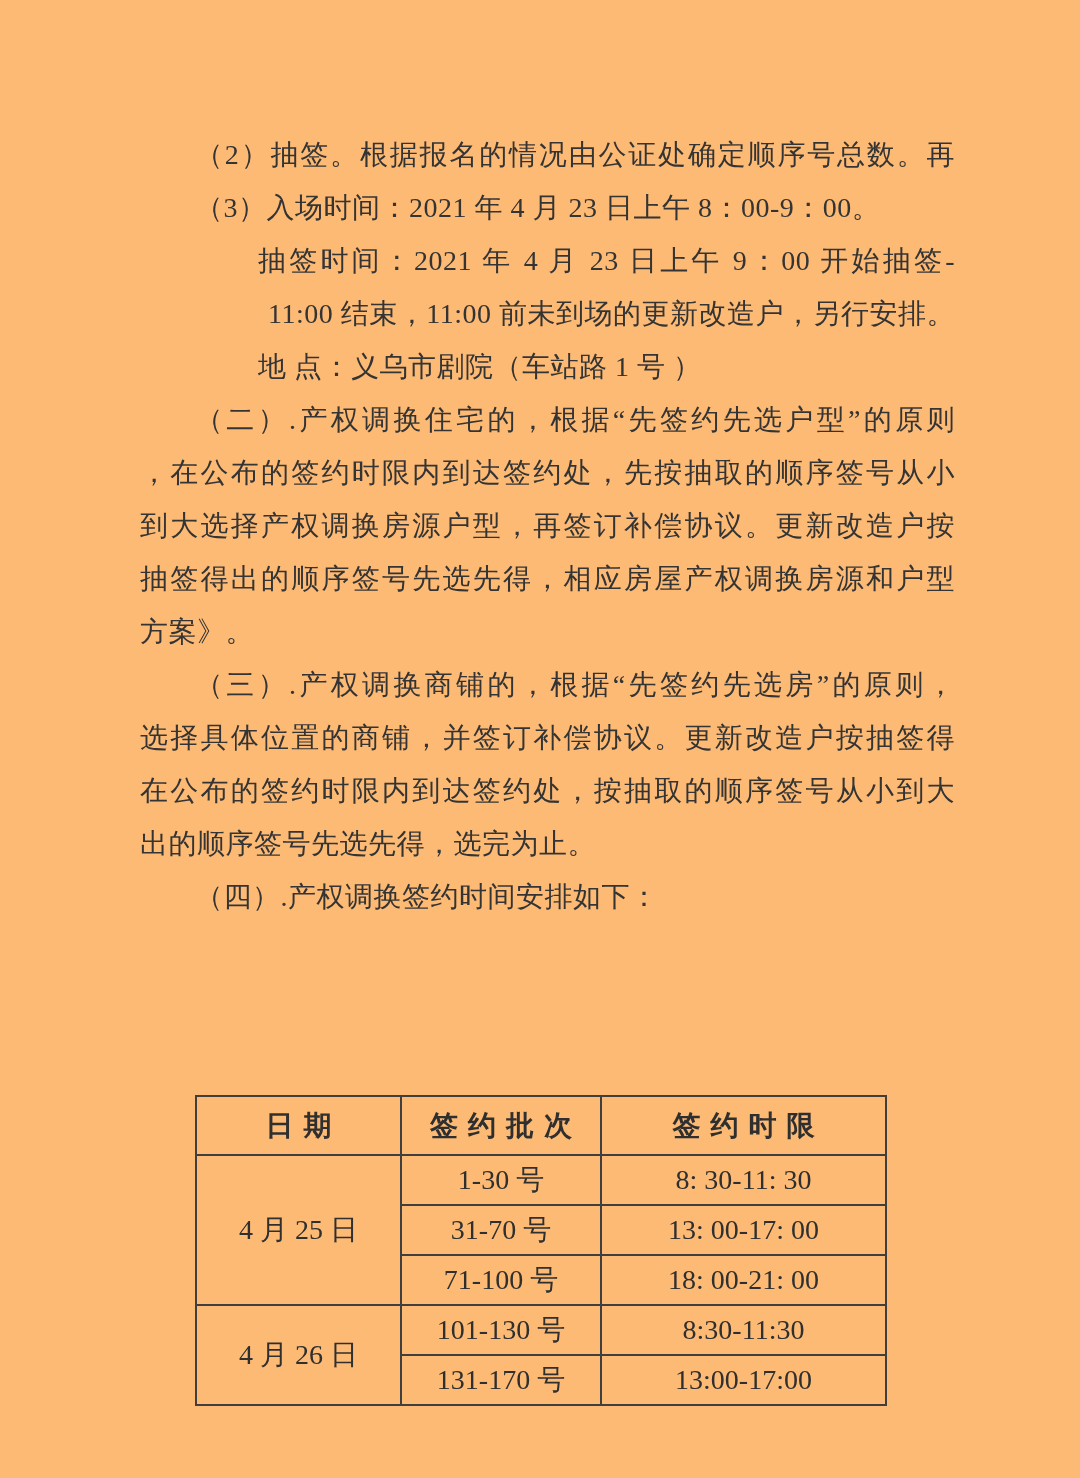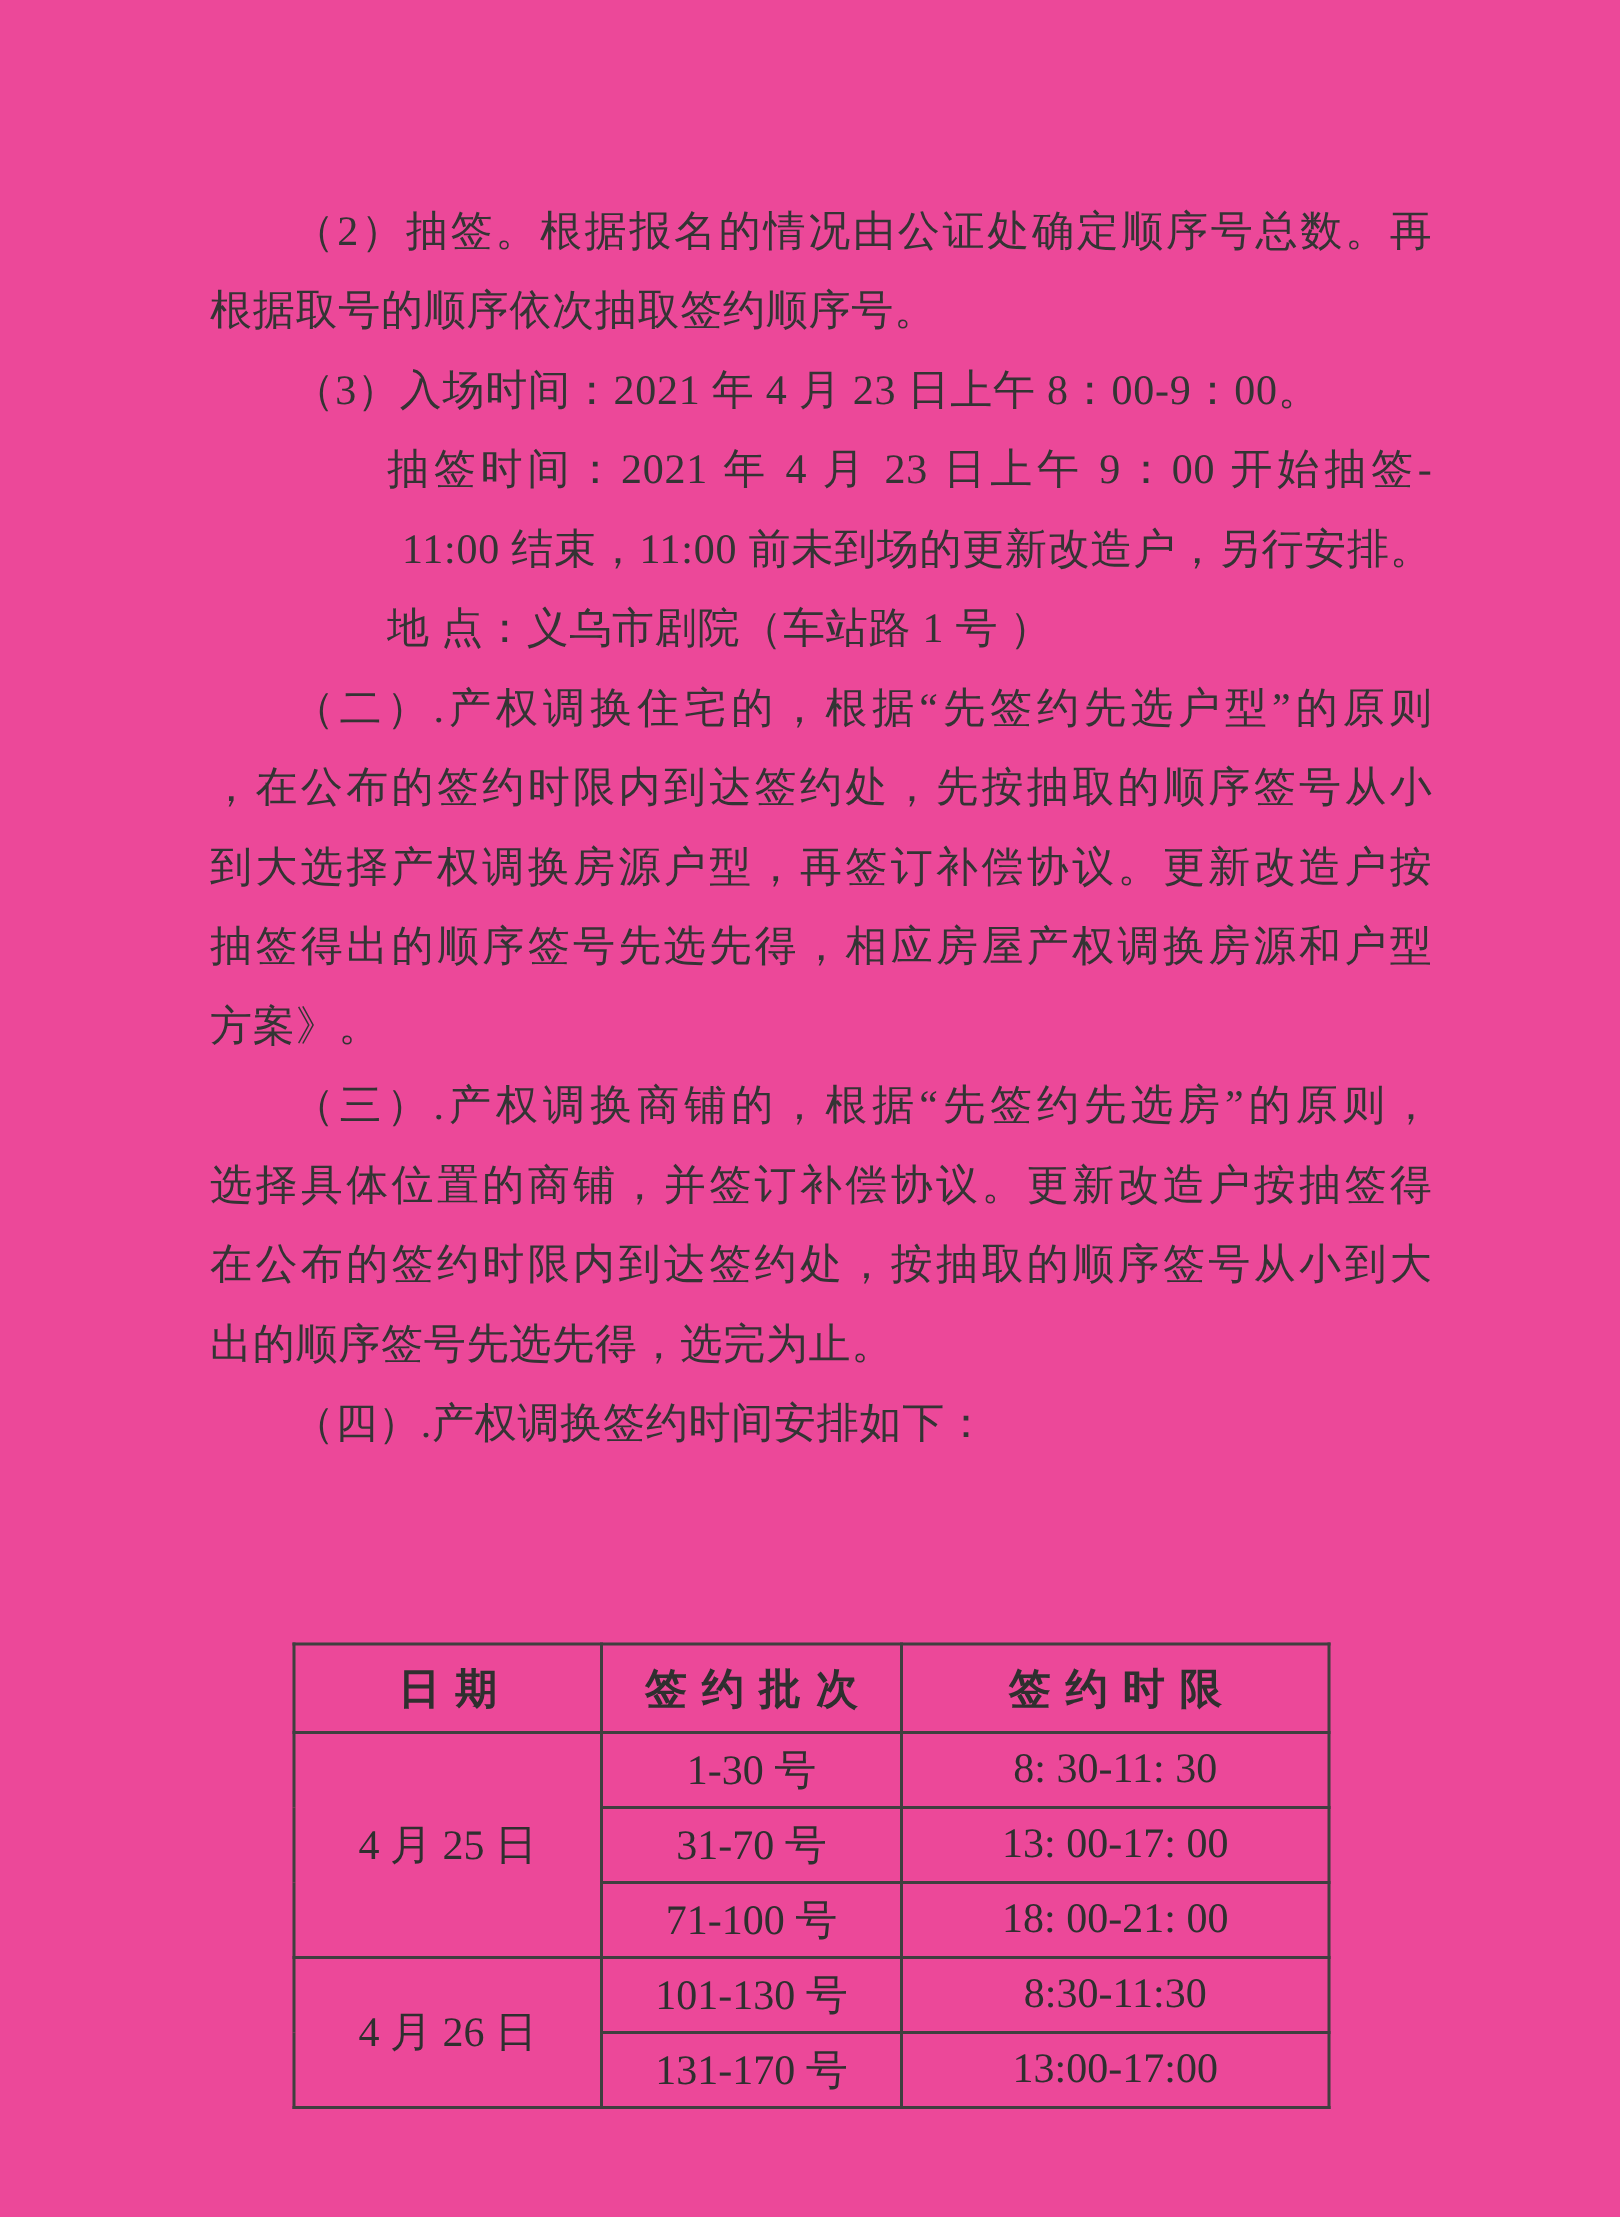--- a/index.html
+++ b/index.html
@@ -8,21 +8,21 @@
   }
   body {
     width: 1080px;
     height: 1478px;
     background: #ffffff;
   }
   .page {
     position: relative;
     width: 1080px;
     height: 1478px;
-    background: #ec4899;
+    background: #fdba74;
     font-family: "Liberation Serif", "DejaVu Serif", serif;
     color: #343434;
     overflow: hidden;
   }
   .body-text {
     position: absolute;
     left: 140px;
     top: 128px;
     width: 815px;
     font-size: 28px;
@@ -68,21 +68,20 @@
   .col-batch { width: 200px; }
   .col-time  { width: 285px; }
 </style>
 </head>
 <body>
 
 <div class="page">
 
   <div class="body-text">
       <div class="line justify" style="padding-left: 55px;">（2）抽签。根据报名的情况由公证处确定顺序号总数。再</div>
-      <div class="line" style="padding-left: 0px;">根据取号的顺序依次抽取签约顺序号。</div>
       <div class="line" style="padding-left: 55px;">（3）入场时间：2021 年 4 月 23 日上午 8：00-9：00。</div>
       <div class="line justify" style="padding-left: 118px;">抽签时间：2021 年 4 月 23 日上午 9：00 开始抽签-</div>
       <div class="line" style="padding-left: 0px; text-align: right;">11:00 结束，11:00 前未到场的更新改造户，另行安排。</div>
       <div class="line" style="padding-left: 118px;">地 点：义乌市剧院（车站路 1 号 ）</div>
       <div class="line justify" style="padding-left: 55px;">（二）.产权调换住宅的，根据“先签约先选户型”的原则</div>
       <div class="line justify" style="padding-left: 0px;">，在公布的签约时限内到达签约处，先按抽取的顺序签号从小</div>
       <div class="line justify" style="padding-left: 0px;">到大选择产权调换房源户型，再签订补偿协议。更新改造户按</div>
       <div class="line justify" style="padding-left: 0px;">抽签得出的顺序签号先选先得，相应房屋产权调换房源和户型</div>
       <div class="line" style="padding-left: 0px;">方案》。</div>
       <div class="line justify" style="padding-left: 55px;">（三）.产权调换商铺的，根据“先签约先选房”的原则，</div>

